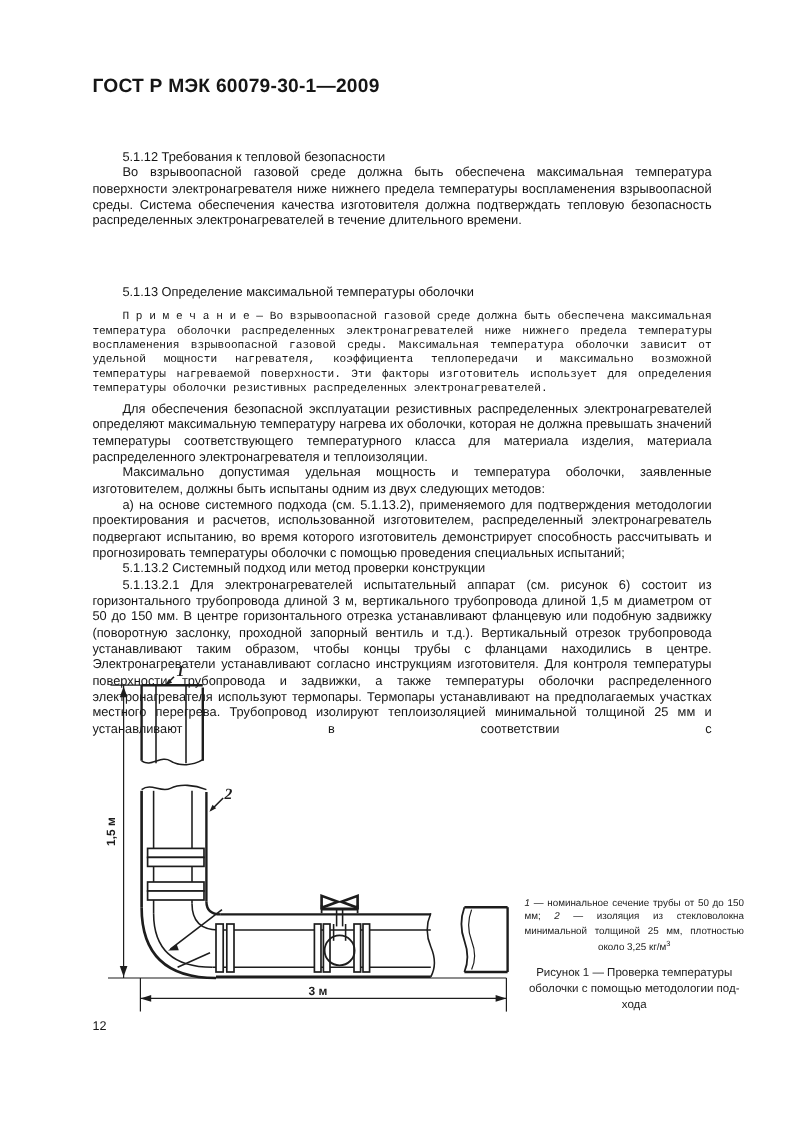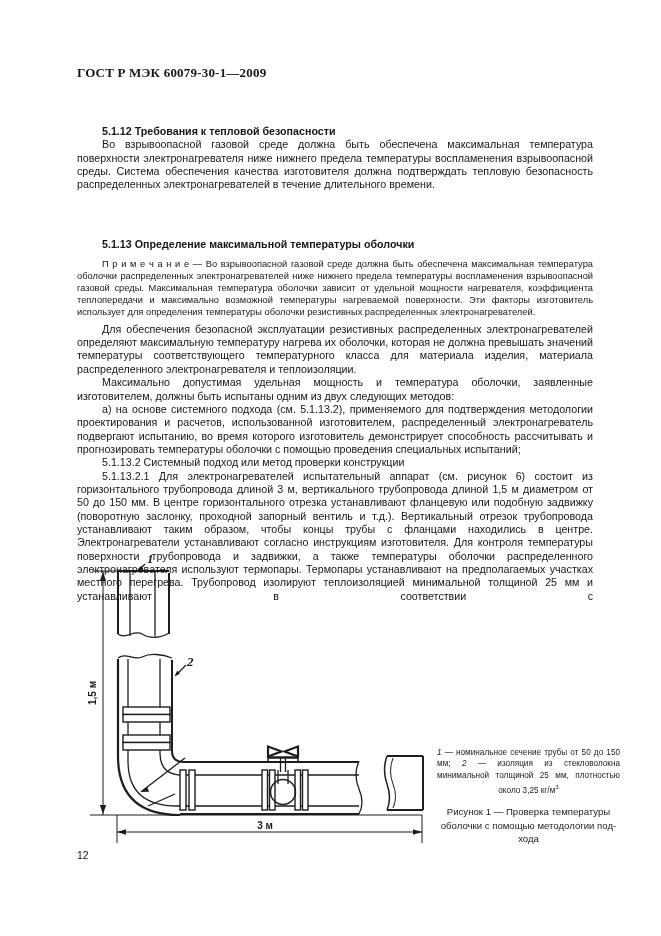--- a/index.html
+++ b/index.html
@@ -2,30 +2,31 @@
 <html><head>
 <meta charset="utf-8">
 <style>
   html,body{margin:0;padding:0;background:#e8e8e8;}
   .page{
     position:relative;width:661px;height:936px;background:#ffffff;
     font-family:"Liberation Sans",sans-serif;color:#161616;
     outline:1px solid #d6d6d6;overflow:hidden;margin:0 auto;
   }
   .content{position:absolute;left:77px;top:66px;width:516px;}
-  .doc-header{font-size:13px;font-weight:bold;line-height:13px;letter-spacing:.2px;font-family:Liberation Serif, serif;}
+  .doc-header{font-size:16px;font-weight:bold;line-height:13px;letter-spacing:.2px;}
   .body-block{margin-top:14px;}
   .p,.h{
     font-size:10.7px;line-height:13.35px;text-align:justify;text-indent:25px;margin:0;
   }
-  .h{font-weight:bold;text-align:left;margin-top:46px;}
+  .h{font-weight:normal;text-align:left;margin-top:46px;}
   .p-cont{text-align-last:justify;}
   .note{
     font-size:9.3px;line-height:12.05px;text-align:justify;text-indent:25px;
     margin:6.5px 0 5px 0;
+    font-family:Liberation Mono, monospace;
   }
   .page-number{position:absolute;left:77px;top:849px;font-size:10.5px;}
   .figure-wrap{position:absolute;left:85px;top:548px;width:360px;height:302px;}
   .figure-wrap svg{display:block;}
   .fig-caption-block{position:absolute;left:437px;top:747px;width:183px;}
   .fig-legend{
     font-size:8.2px;line-height:11.4px;text-align:justify;text-align-last:center;color:#222;
   }
   .fig-legend .num{font-style:italic;}
   .fig-legend sup{font-size:6.2px;}

